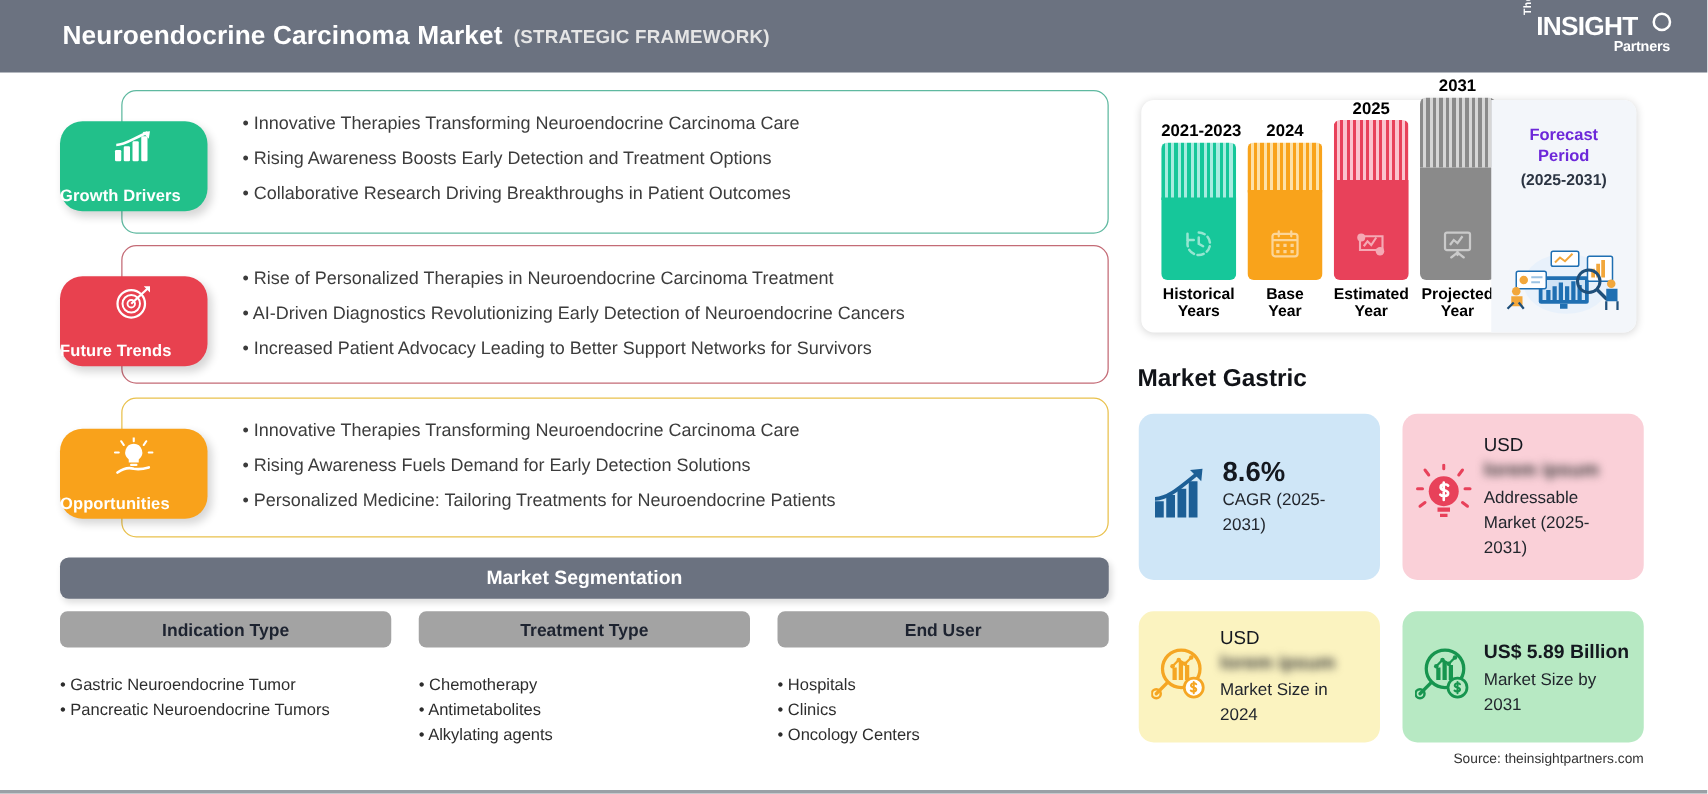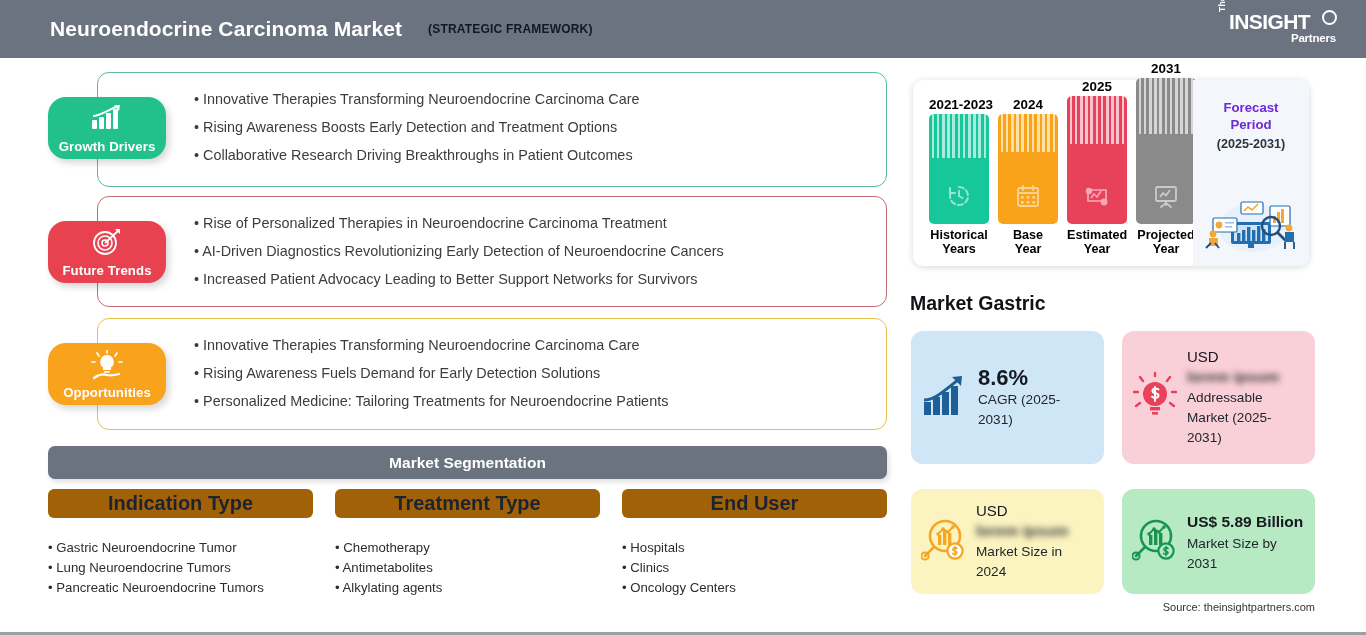--- a/index.html
+++ b/index.html
@@ -13,21 +13,21 @@
   
   .header {
     position: absolute; left: 0; top: 0; width: 1366px; height: 58px;
     background: #6b7280; display: flex; align-items: center;
   }
   .header-title {
     margin-left: 50px; color: #ffffff; font-size: 21px; font-weight: bold;
     letter-spacing: .1px; white-space: nowrap;
   }
   .header-sub {
-    margin-left: 26px; color: #0f172a; font-size: 12px; font-weight: bold;
+    margin-left: 9px; color: #e5e5e5; font-size: 15px; font-weight: bold;
     letter-spacing: .2px; white-space: nowrap;
   }
   .logo {
     position: absolute; right: 28px; top: 10px; width: 120px; height: 40px;
     color: #fff; line-height: 1;
   }
   .logo-the {
     position: absolute; left: 0; top: 2px; font-size: 8.5px; font-weight: bold;
     transform: rotate(-90deg); transform-origin: left top;
     letter-spacing: .3px;
@@ -55,22 +55,22 @@
   .panel.orange { left: 97px; top: 318px; width: 790px; height: 112px; border-color:#e9c14d; }
 
   .bullets { padding: 12px 0 0 96px; }
   .bullet {
     color: #3c3c3c; font-size: 14.4px; line-height: 28px;
     white-space: nowrap;
   }
   .bullet::before { content: "• "; color:#3c3c3c; }
 
   .badge {
-    position: absolute; width: 118px; height: 62px; border-radius: 18px;
-    display: flex; flex-direction: column; align-items: center;
+    position: absolute; width: 118px; height: 72px; border-radius: 18px;
+    display: flex; flex-direction: column; align-items: flex-start;
     justify-content: flex-end; color: #fff;
     box-shadow: 3px 4px 7px rgba(0,0,0,.16);
   }
   .badge-label { font-size: 13.2px; font-weight: bold; padding-bottom: 5px; letter-spacing:.1px;}
   .badge .ico { position:absolute; top: 7px; left:50%; transform:translateX(-50%); }
   .badge.green  { left: 48px; top: 97px;  background: #22c08a; }
   .badge.red    { left: 48px; top: 221px; background: #e8414f; }
   .badge.orange { left: 48px; top: 343px; background: #f9a21b; }
 
   
@@ -79,23 +79,23 @@
     background: #6b7280; border-radius: 7px; color: #fff;
     display: flex; align-items: center; justify-content: center;
     font-size: 15.5px; font-weight: bold;
     box-shadow: 2px 3px 5px rgba(0,0,0,.13);
   }
   .seg-col { position: absolute; top: 489px; width: 265px; }
   .seg-col.c1 { left: 48px; }
   .seg-col.c2 { left: 335px; }
   .seg-col.c3 { left: 622px; }
   .seg-title {
-    height: 29px; background: #a16207; border-radius: 6px;
+    height: 29px; background: #a3a3a3; border-radius: 6px;
     display: flex; align-items: center; justify-content: center;
-    font-size: 20px; font-weight: bold; color: #1d2330;
+    font-size: 14px; font-weight: bold; color: #1d2330;
   }
   .seg-items { padding-top: 20px; }
   .seg-item { font-size: 13.2px; color: #2d2d2d; line-height: 20px; white-space: nowrap;}
   .seg-item::before { content: "• "; }
 
   
   .forecast {
     position: absolute; left: 913px; top: 80px; width: 396px; height: 186px;
     background: #fff; border-radius: 10px;
     box-shadow: 0 1px 7px rgba(0,0,0,.16);
@@ -229,21 +229,20 @@
     </span>
     <span class="badge-label">Opportunities</span>
   </div>
 
   <div class="seg-header">Market Segmentation</div>
 
   <div class="seg-col c1">
     <div class="seg-title">Indication Type</div>
     <div class="seg-items">
       <div class="seg-item">Gastric Neuroendocrine Tumor</div>
-      <div class="seg-item">Lung Neuroendocrine Tumors</div>
       <div class="seg-item">Pancreatic Neuroendocrine Tumors</div>
     </div>
   </div>
   <div class="seg-col c2">
     <div class="seg-title">Treatment Type</div>
     <div class="seg-items">
       <div class="seg-item">Chemotherapy</div>
       <div class="seg-item">Antimetabolites</div>
       <div class="seg-item">Alkylating agents</div>
     </div>

